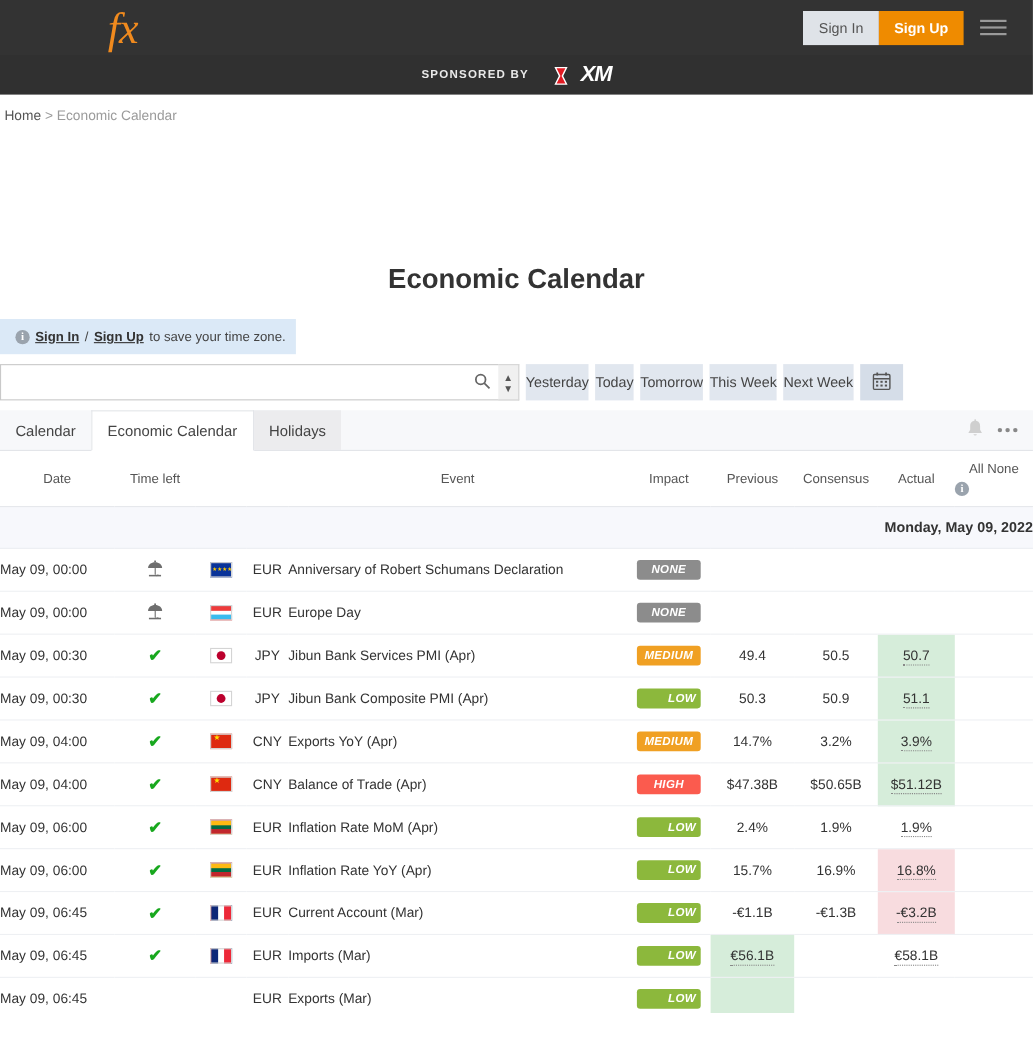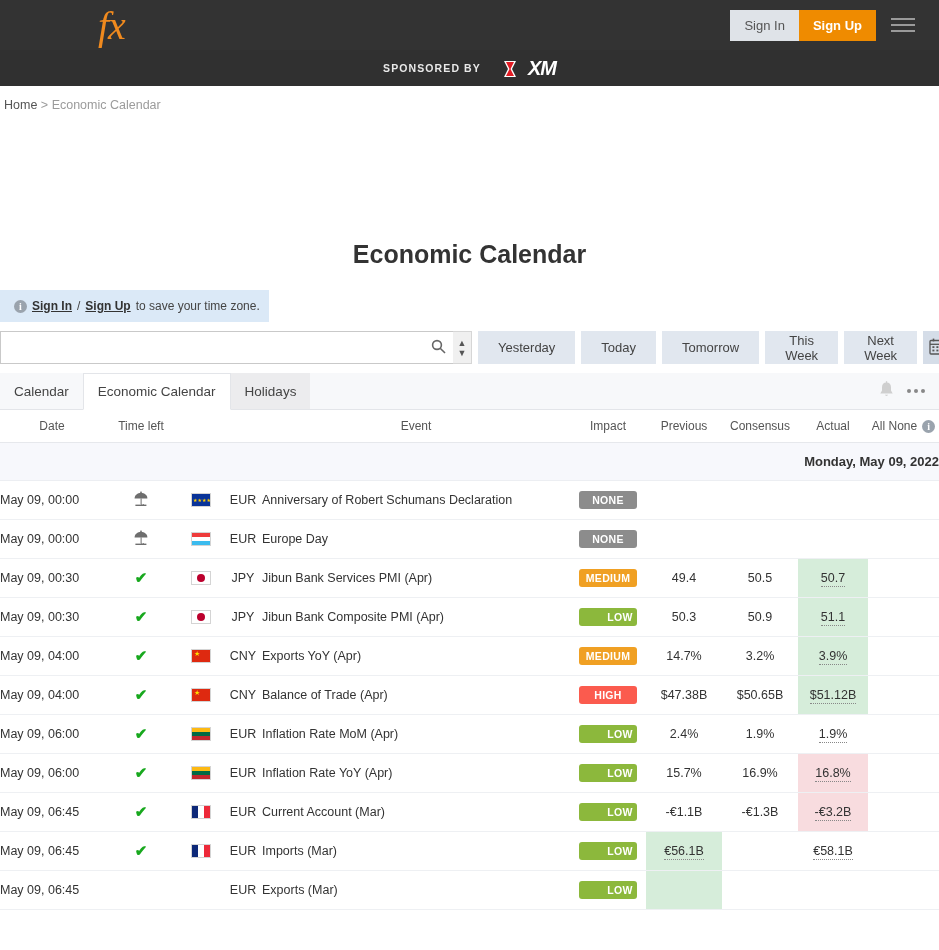--- a/index.html
+++ b/index.html
@@ -88,21 +88,21 @@
   }
   .search-icon { position:absolute; right: 26px; top: 8px; width: 15px; height: 15px; pointer-events:none; }
   .spinner-btns {
     position:absolute; right: 0; top: 0; width: 19px; height: 33px; background:#f0f0f0;
     display:flex; flex-direction:column; align-items:center; justify-content:center; cursor:pointer;
     border:1px solid #d6d6d6; border-left:none;
   }
   .spinner-btns i { font-style: normal; font-size: 9px; color:#555; line-height:10px; }
   .range-btn {
     background: #e1e7ef; color: #444; border: none; margin-left: 6px;
-    font-family: "Liberation Sans", sans-serif; font-size: 13px; padding: 0 20px;
+    font-family: "Liberation Sans", sans-serif; font-size: 13px; padding: 0 0;
     cursor: pointer; height: 33px;
   }
   .cal-btn {
     background: #d5dde8; border: none; margin-left: 6px; width: 39px; height: 33px;
     display:flex; align-items:center; justify-content:center; cursor:pointer;
   }
 
   
   .tabs-bar {
     margin-top: 9px; height: 37px; background: #f7f8fa; border-bottom: 1px solid #e3e5e9;
@@ -130,36 +130,36 @@
   .col-cur  { width: 38px; }
   .col-event{ width: 308px; }
   .col-impact { width: 76px; }
   .col-prev { width: 76px; }
   .col-cons { width: 76px; }
   .col-act  { width: 70px; }
   .col-all  { width: 71px; }
 
   th.h-date { text-align: center; }
   th.h-event { text-align: center; }
-  .allnone { display:flex; align-items:center; justify-content:center; gap:5px; }
+  .allnone { display:flex; justify-content:center; gap:5px;flex-direction:column; }
 
   tr.dayrow td {
     background: #f7f8fc; text-align: right; font-weight: bold; font-size: 13px;
     color: #333; padding: 11px 0; border-bottom: 1px solid #eceef2;
   }
   tr.evrow td {
     border-bottom: 1px solid #eef0f3; height: 39px; font-size: 12.5px; color: #333;
     padding: 0; vertical-align: middle;
   }
   td.c-date { padding-left: 13px; text-align: left; color:#333; }
   td.c-time { text-align: center; }
   td.c-flag { text-align: center; }
   td.c-cur  { text-align: center; color:#333; }
   td.c-event{ padding-left: 10px; text-align: left; color:#333; }
-  td.c-impact { text-align: center; }
+  td.c-impact { text-align: center; font-style: italic; }
   td.c-num { text-align: center; }
 
   .badge {
     display: inline-block; min-width: 58px; padding: 3px 0 3px; border-radius: 3px;
     color: #fff; font-size: 10.5px; font-weight: bold; letter-spacing: .3px; text-align: center;
   }
   .badge.none   { background: #8c8c8c; }
   .badge.low    { background: #8cb83c; padding-left: 24px; }
   .badge.medium { background: #f0a023; }
   .badge.high   { background: #fb5b4e; }

